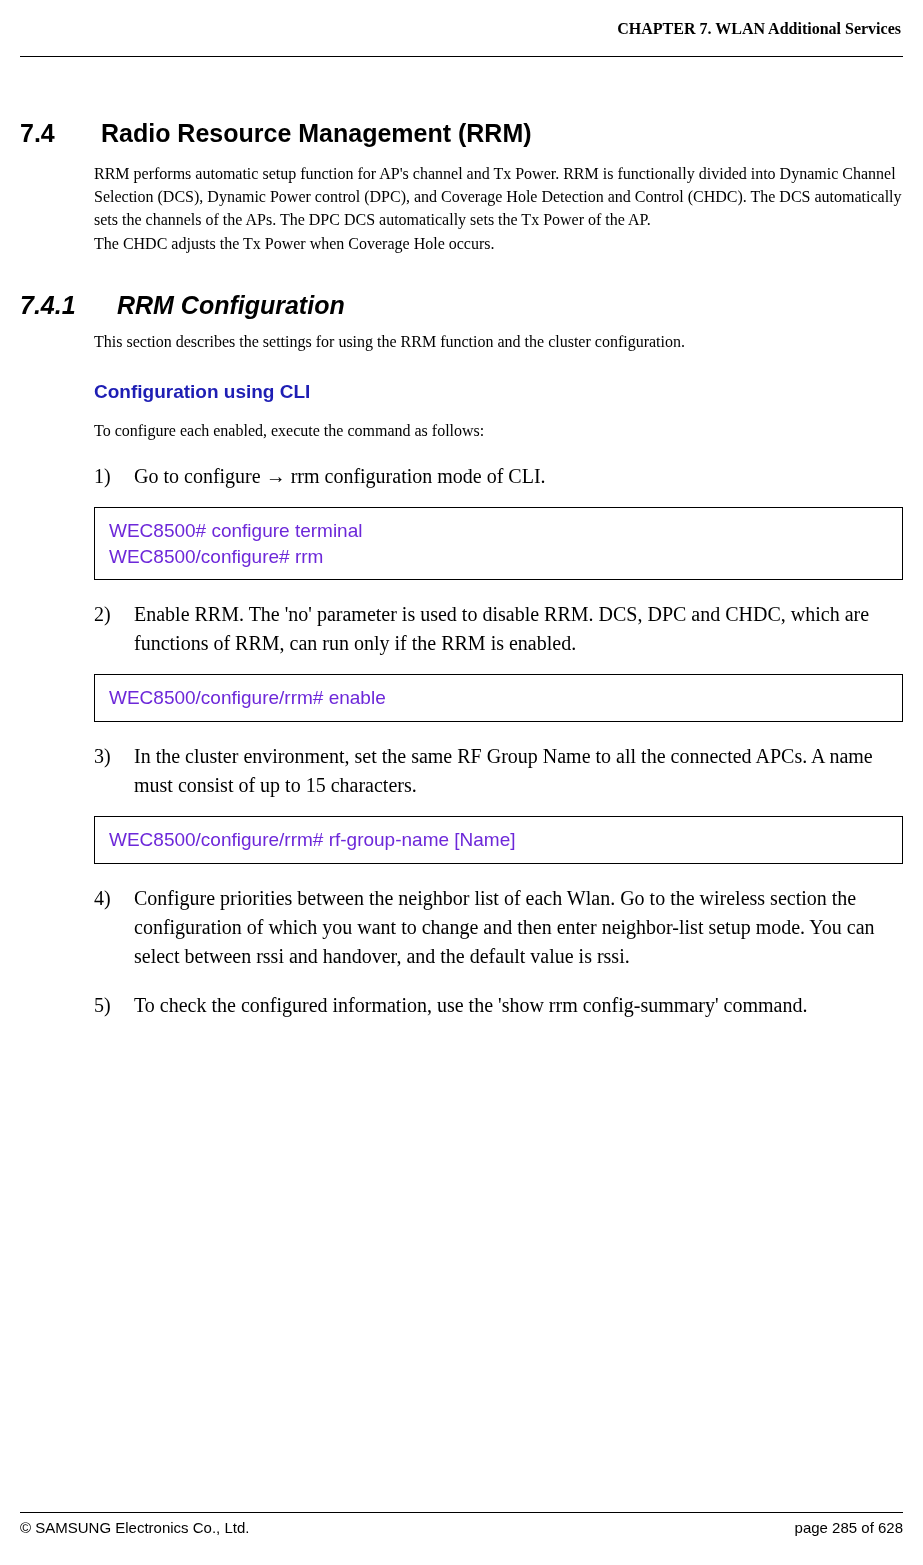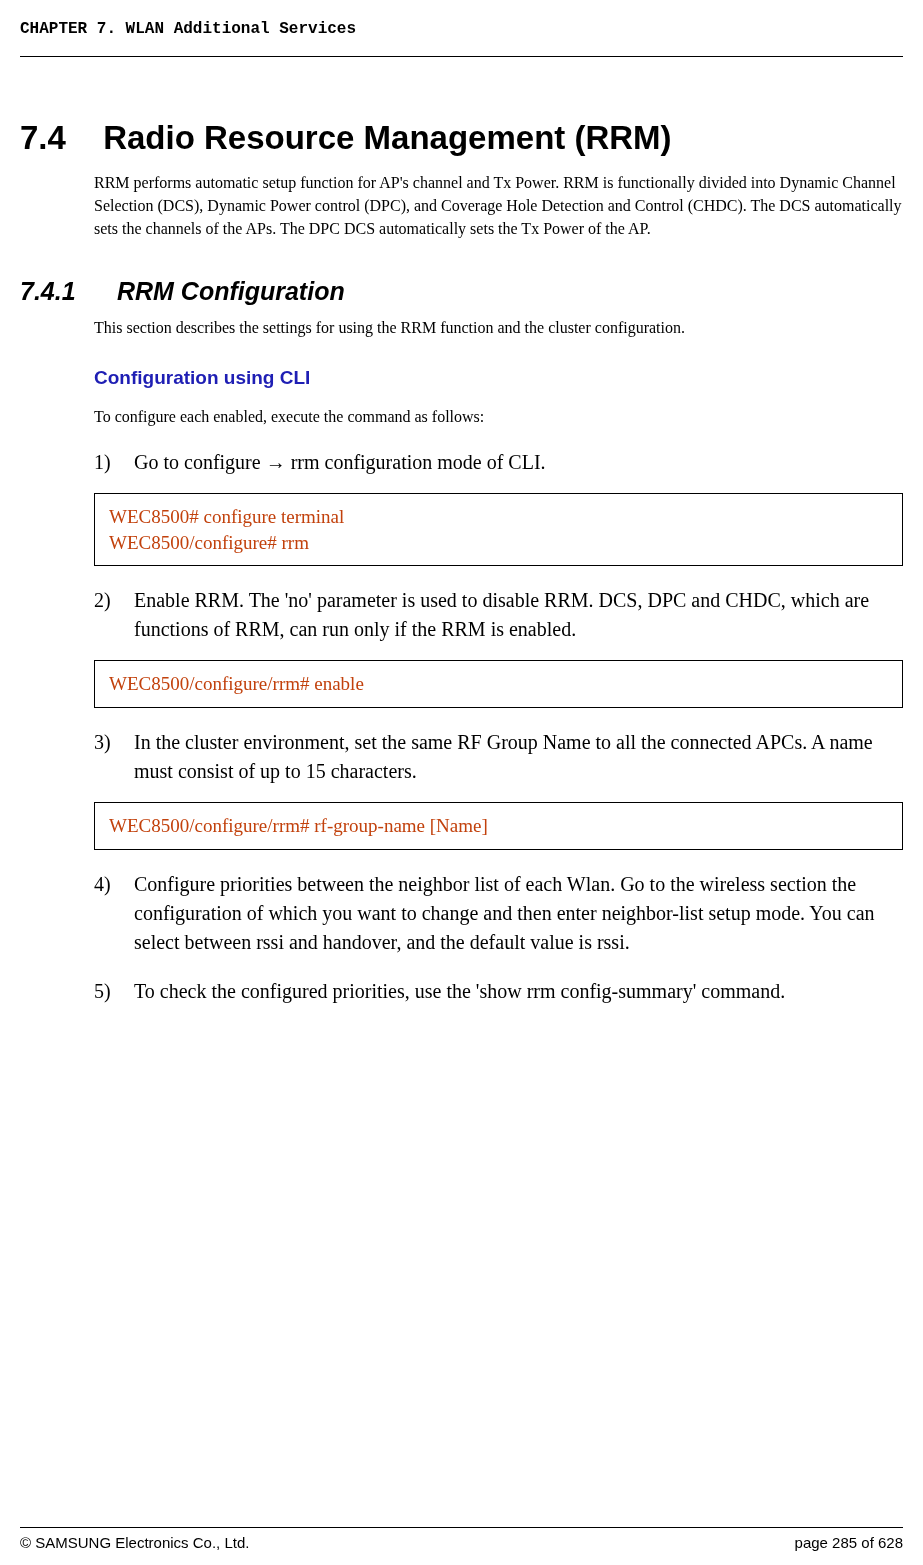--- a/index.html
+++ b/index.html
@@ -15,38 +15,39 @@
     width: 923px;
     padding: 20px 20px 20px 20px;
     position: relative;
     min-height: 1565px;
   }
   .header-line {
     border-bottom: 1.5px solid #000;
     margin-top: 14px;
   }
   .chapter-header {
-    font-family: Liberation Mono, monospace;
+    font-family: Liberation Serif, serif;
     font-weight: bold;
     font-size: 16px;
+    text-align: right;
     padding-right: 2px;
     padding-bottom: 4px;
   }
   .content {
     padding: 62px 0 0 0;
   }
   .sec-num {
     display: inline-block;
     font-family: Arial, Helvetica, sans-serif;
     font-weight: bold;
   }
   .h1-row {
     font-family: Arial, Helvetica, sans-serif;
     font-weight: bold;
-    font-size: 33px;
+    font-size: 25px;
     margin: 0 0 14px 0;
   }
   .h1-row .sec-num { width: 74px; }
   .h2-row {
     font-family: Arial, Helvetica, sans-serif;
     font-weight: bold;
     font-size: 25px;
     margin: 36px 0 10px 0;
     font-style: italic;
   }
@@ -71,29 +72,29 @@
   }
   .step-num {
     width: 40px;
     flex-shrink: 0;
   }
   .step-text { flex: 1; }
   .code-box {
     border: 1px solid #000;
     margin: 16px 0 12px 74px;
     padding: 10px 14px;
-    font-family: Liberation Serif, serif;
+    font-family: Liberation Sans, sans-serif;
     font-size: 19px;
     line-height: 1.35;
     white-space: pre-wrap;
-    color: #c2410c;
+    color: #6d28d9;
   }
   .footer {
     position: absolute;
-    bottom: 14px;
+    bottom: 29px;
     left: 20px;
     right: 20px;
     border-top: 1.5px solid #000;
     padding-top: 6px;
     font-family: Arial, Helvetica, sans-serif;
     font-size: 15px;
     display: flex;
     justify-content: space-between;
   }
   .arrow { font-family: Arial, sans-serif; }
@@ -108,20 +109,21 @@
 
   <div class="content">
 
     <h1 class="h1-row">
       <span class="sec-num">7.4</span>
       <span>Radio Resource Management (RRM)</span>
     </h1>
 
     <p class="body-text">
       <span>RRM performs automatic setup function for AP's channel and Tx Power. RRM is functionally divided into Dynamic Channel Selection (DCS), Dynamic Power control (DPC), and Coverage Hole Detection and Control (CHDC). The DCS automatically sets the channels of the APs. The DPC DCS automatically sets the Tx Power of the AP.</span><br>
+      <span>The CHDC adjusts the Tx Power when Coverage Hole occurs.</span>
     </p>
 
     <h2 class="h2-row">
       <span class="sec-num">7.4.1</span>
       <span>RRM Configuration</span>
     </h2>
 
     <p class="body-text">This section describes the settings for using the RRM function and the cluster configuration.</p>
 
     <div class="subhead-blue">Configuration using CLI</div>
@@ -149,21 +151,21 @@
     </div>
     <div class="code-box">WEC8500/configure/rrm# rf-group-name [Name]</div>
 
     <div class="step-row">
       <div class="step-num">4)</div>
       <div class="step-text">Configure priorities between the neighbor list of each Wlan. Go to the wireless section the configuration of which you want to change and then enter neighbor-list setup mode. You can select between rssi and handover, and the default value is rssi.</div>
     </div>
 
     <div class="step-row">
       <div class="step-num">5)</div>
-      <div class="step-text">To check the configured priorities, use the 'show rrm config-summary' command.</div>
+      <div class="step-text">To check the configured information, use the 'show rrm config-summary' command.</div>
     </div>
 
   </div>
 
   <div class="footer">
     <span>© SAMSUNG Electronics Co., Ltd.</span>
     <span>page 285 of 628</span>
   </div>
 
 </div>

